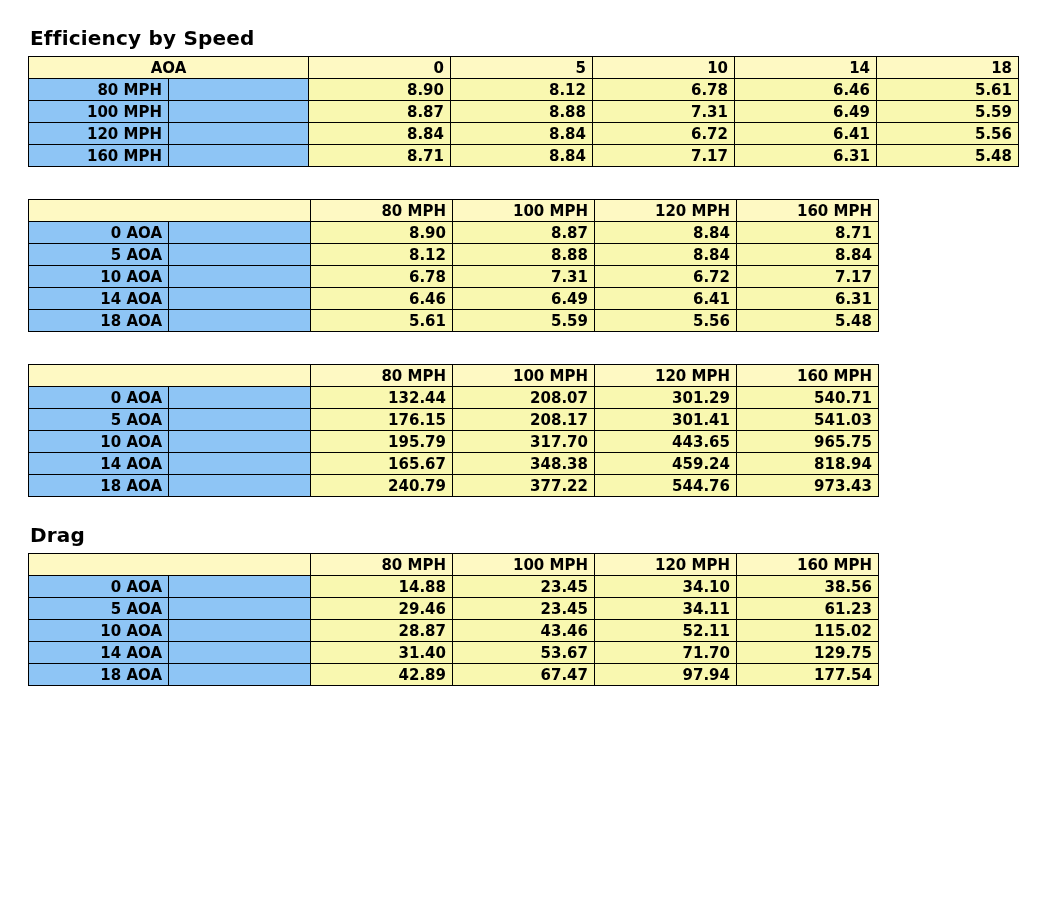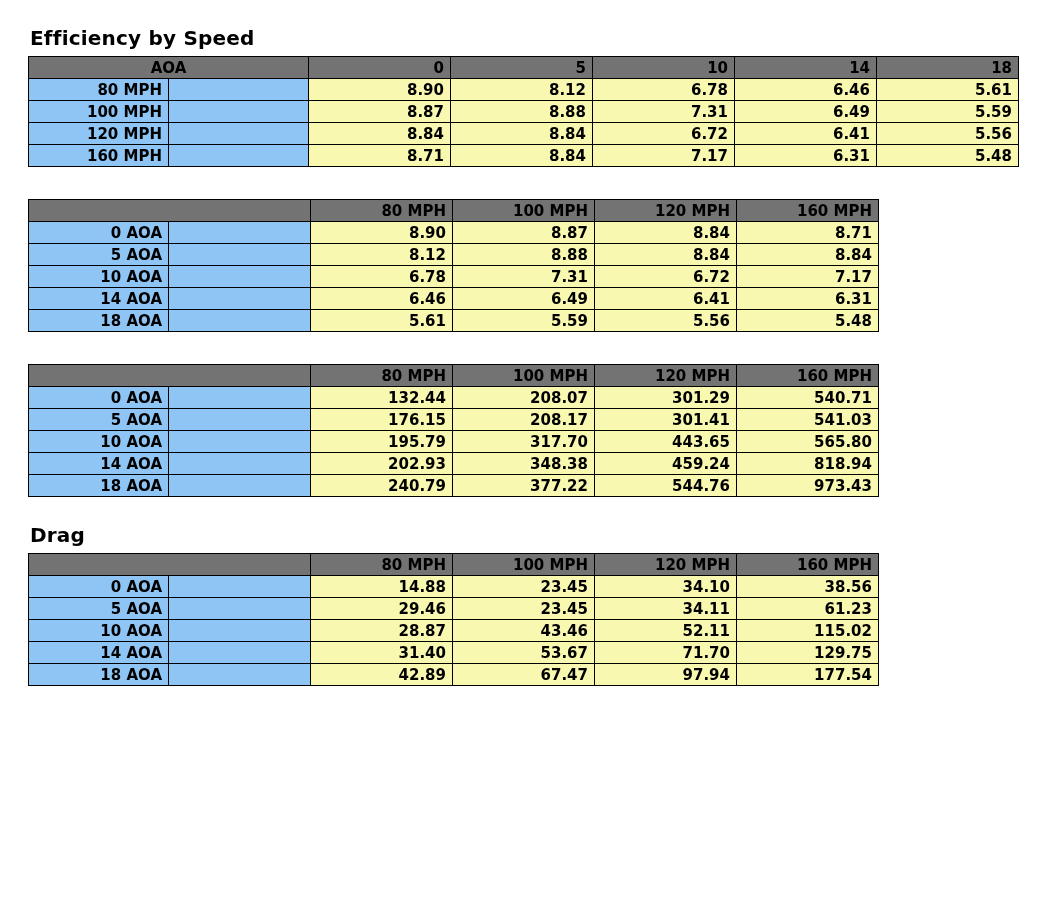--- a/index.html
+++ b/index.html
@@ -39,21 +39,21 @@
   table.grid td, table.grid th {
     border: 1px solid #000000;
     height: 22px;
     font-size: 15px;
     font-weight: bold;
     padding: 0 6px;
     box-sizing: border-box;
     line-height: 20px;
   }
   .hdr {
-    background: #737373;
+    background: #fef9c3;
     text-align: right;
     color: #000;
   }
   .hdr.center {
     text-align: center;
   }
   .rowlabel {
     background: #8ec5f5;
     text-align: right;
     color: #000;
@@ -228,26 +228,26 @@
           <td class="val">208.17</td>
           <td class="val">301.41</td>
           <td class="val">541.03</td>
         </tr>
         <tr>
           <td class="rowlabel c-label">10 AOA</td>
           <td class="spacer c-spacer"></td>
           <td class="val">195.79</td>
           <td class="val">317.70</td>
           <td class="val">443.65</td>
-          <td class="val">565.80</td>
+          <td class="val">965.75</td>
         </tr>
         <tr>
           <td class="rowlabel c-label">14 AOA</td>
           <td class="spacer c-spacer"></td>
-          <td class="val">202.93</td>
+          <td class="val">165.67</td>
           <td class="val">348.38</td>
           <td class="val">459.24</td>
           <td class="val">818.94</td>
         </tr>
         <tr>
           <td class="rowlabel c-label">18 AOA</td>
           <td class="spacer c-spacer"></td>
           <td class="val">240.79</td>
           <td class="val">377.22</td>
           <td class="val">544.76</td>

